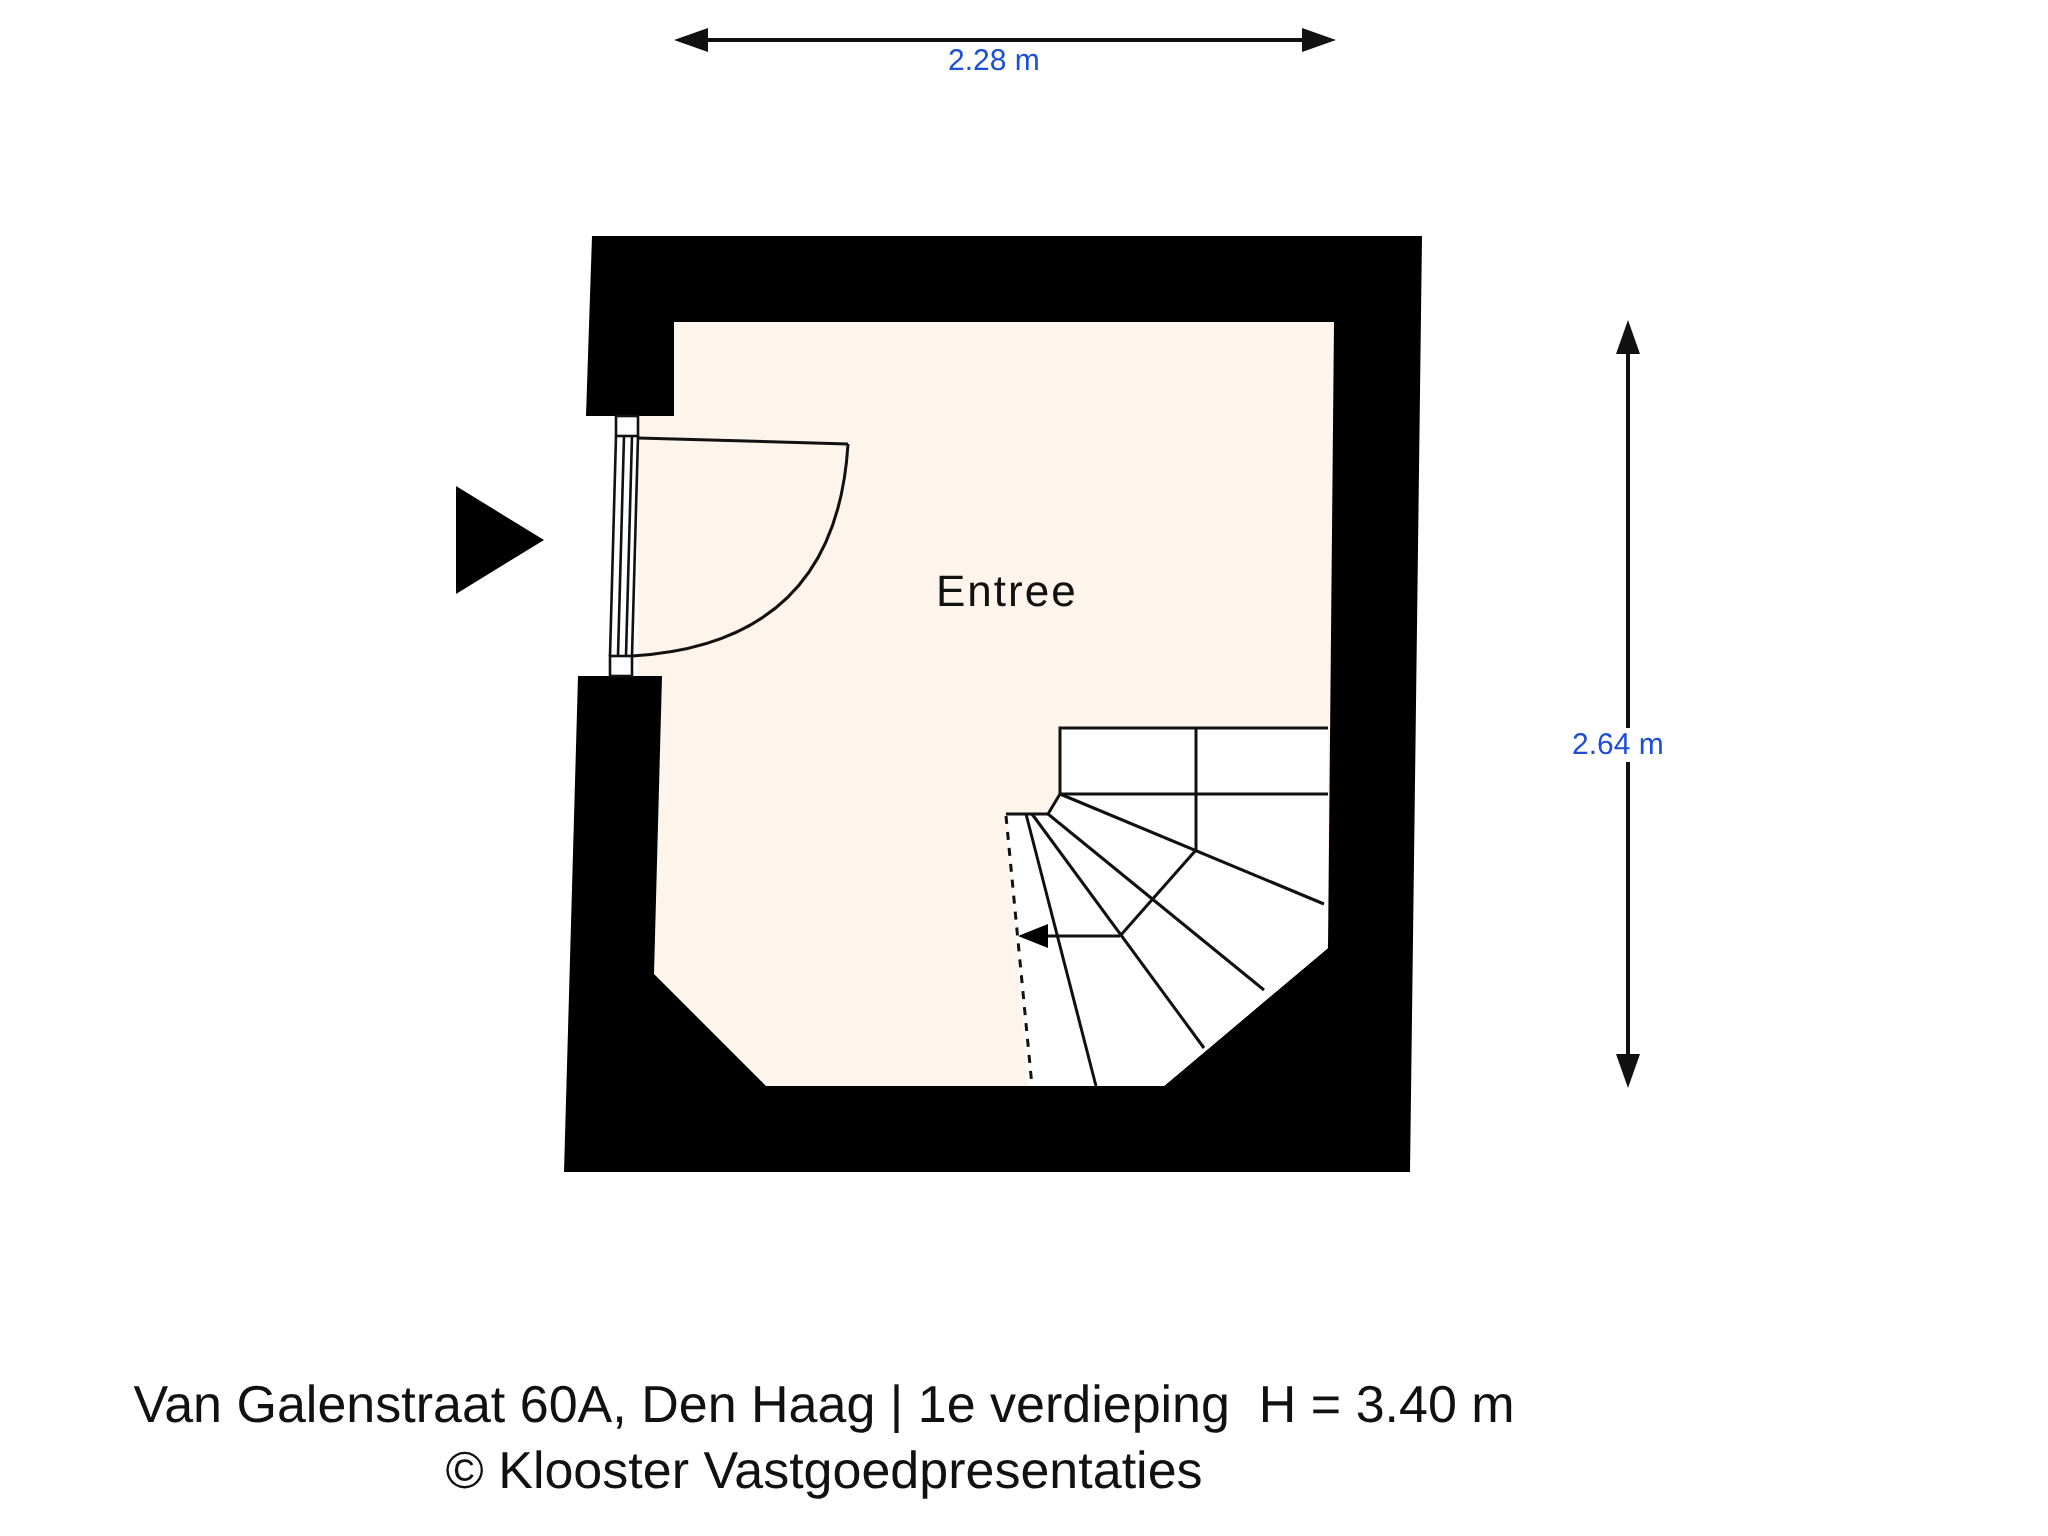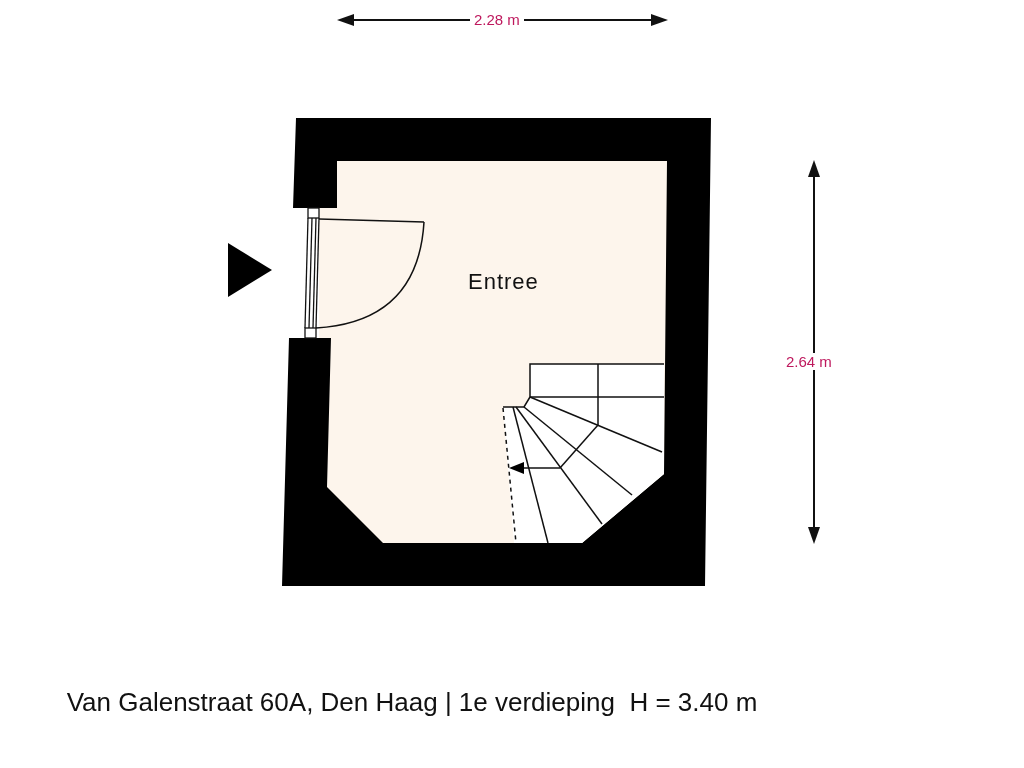--- a/index.html
+++ b/index.html
@@ -18,37 +18,38 @@
       position: absolute;
       left: 0;
       top: 0;
       width: 1024px;
       height: 768px;
     }
     .dim-label {
       position: absolute;
       font-family: "Liberation Sans", sans-serif;
       font-size: 15px;
-      color: #be185d;
+      color: #1d4ed8;
       background: #fff;
       padding: 0 4px;
       white-space: nowrap;
+      margin-top: 11px;
     }
     #dim-width-label {
       left: 470px;
       top: 11px;
     }
     #dim-height-label {
       left: 782px;
       top: 353px;
     }
     #room-label {
       position: absolute;
       left: 468px;
-      top: 269px;
+      top: 283px;
       font-family: "Liberation Sans", sans-serif;
       font-size: 22px;
       letter-spacing: 1px;
       color: #111;
     }
     #caption {
       position: absolute;
       left: 0;
       top: 686px;
       width: 824px;
@@ -124,13 +125,14 @@
 </svg>
 
 <div class="dim-label" id="dim-width-label">2.28 m</div>
 
 <div class="dim-label" id="dim-height-label">2.64 m</div>
 
 <div id="room-label">Entree</div>
 
 <div id="caption">
   <div>Van Galenstraat 60A, Den Haag | 1e verdieping  H = 3.40 m</div>
+  <div>© Klooster Vastgoedpresentaties</div>
 </div>
 
 </body></html>

